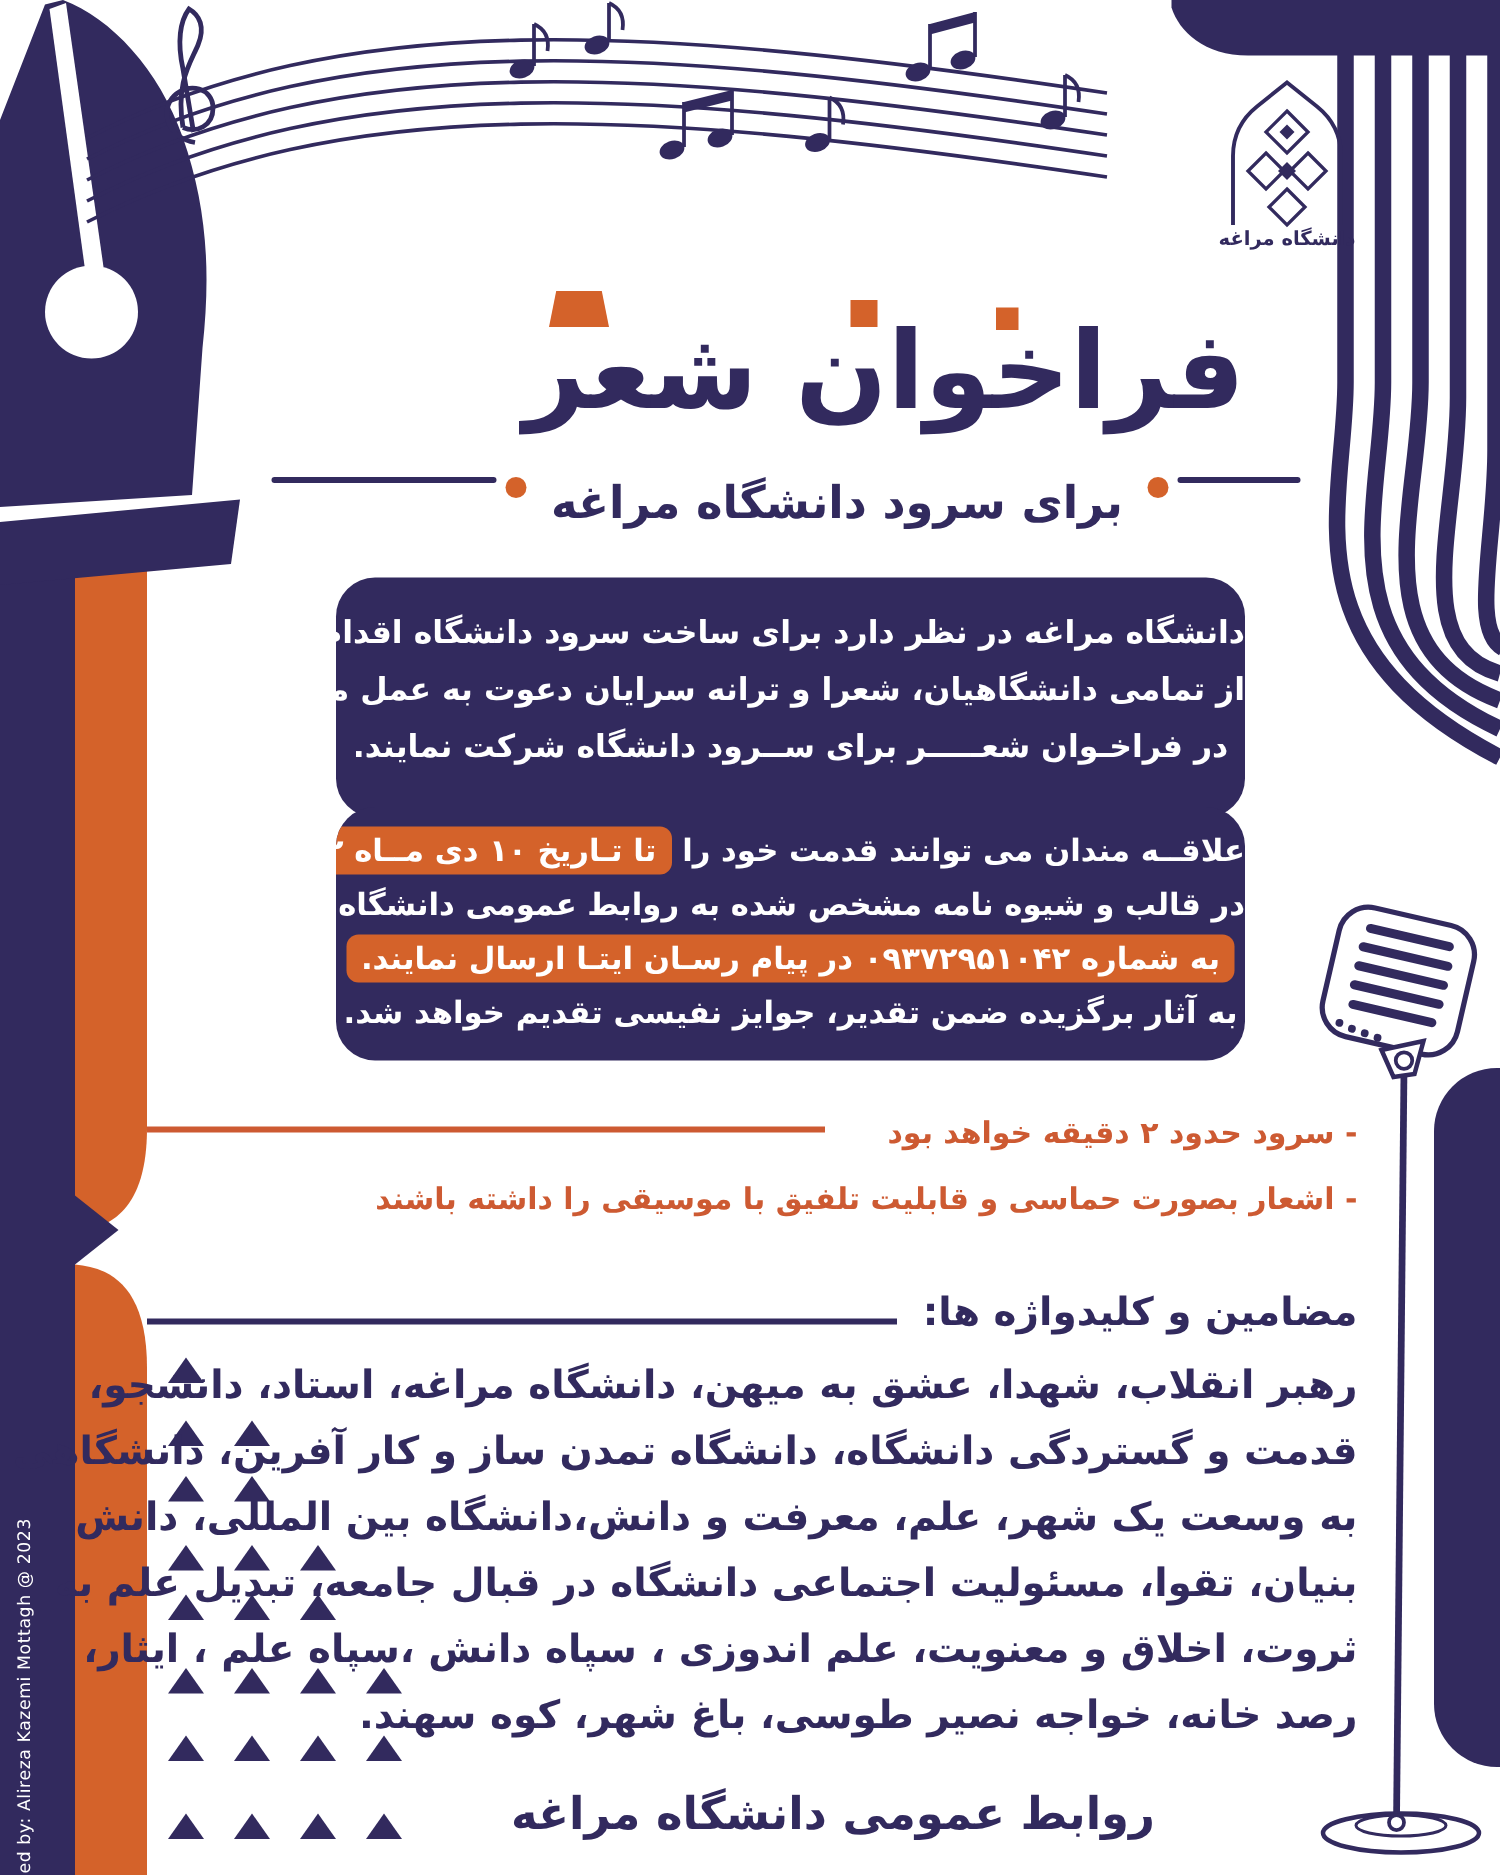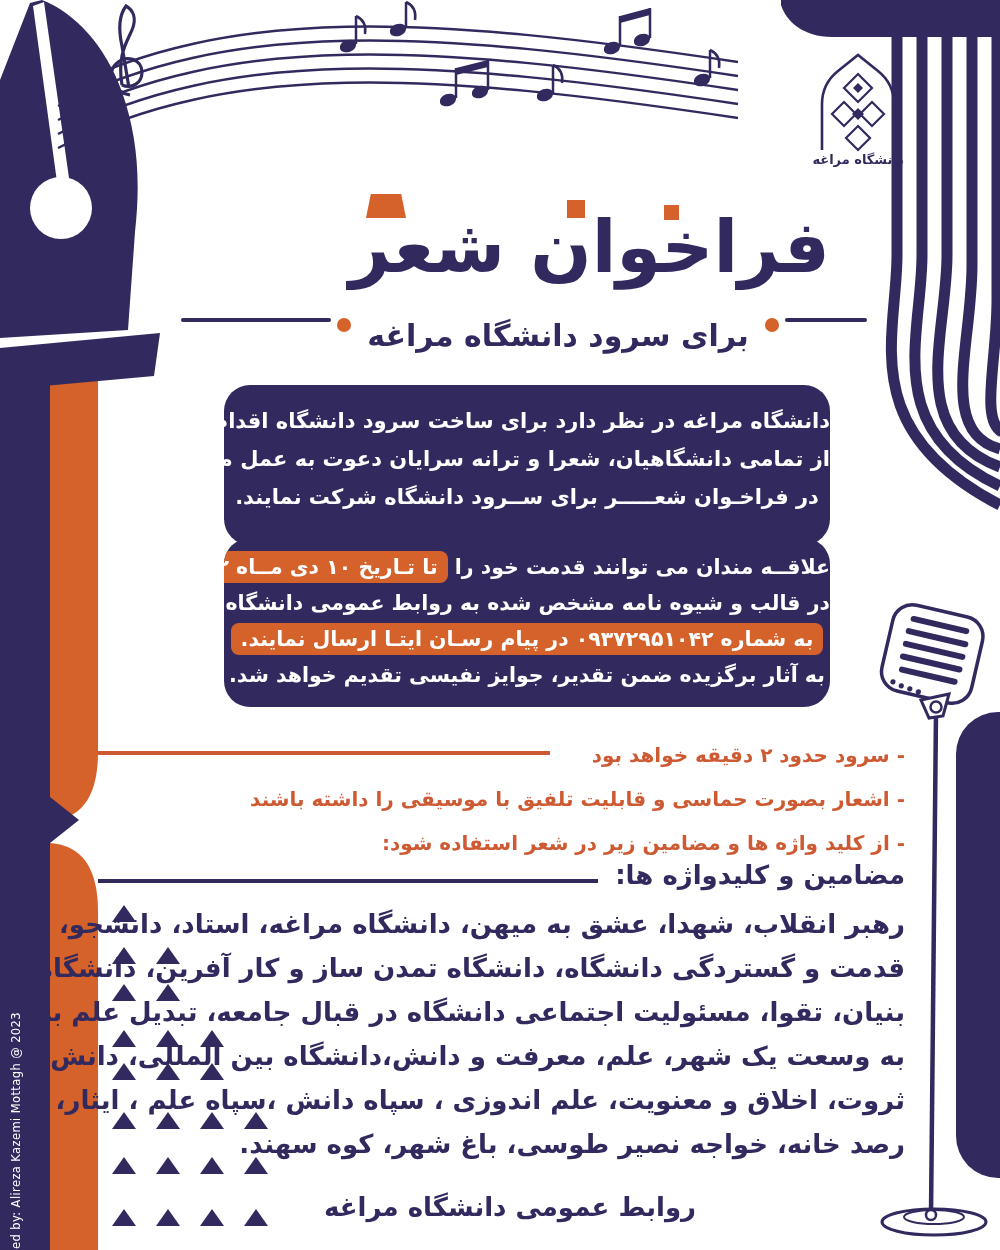--- a/index.html
+++ b/index.html
@@ -37,22 +37,22 @@
   .bullet-list .bullet{line-height:44px;white-space:nowrap;}
   .bullet-rule{position:absolute;left:98px;top:751px;width:452px;height:4px;background:#cd5a32;}
 
   .kw-heading{position:absolute;top:860px;right:95px;direction:rtl;color:#322a5e;
               font-size:26px;font-weight:bold;white-space:nowrap;}
   .kw-rule{position:absolute;left:98px;top:879px;width:500px;height:4px;background:#322a5e;}
   .kw-body{position:absolute;top:902px;right:95px;width:715px;direction:rtl;color:#322a5e;
            font-size:26px;font-weight:bold;text-align:right;}
   .kw-body .kline{line-height:44px;white-space:nowrap;}
 
-  .footer-text{position:absolute;top:1192px;left:250px;width:520px;text-align:center;
-               direction:rtl;color:#322a5e;font-size:26px;font-weight:bold;white-space:nowrap;}
+  .footer-text{position:absolute;top:1192px;left:250px;width:520px;
+               direction:rtl;color:#322a5e;font-size:30px;font-weight:bold;white-space:nowrap;}
 
   .logo-caption{position:absolute;top:152px;left:798px;width:120px;text-align:center;
                 direction:rtl;color:#322a5e;font-size:13px;font-weight:bold;}
 
   .credit{position:absolute;left:9px;top:1012px;writing-mode:vertical-rl;transform:rotate(180deg);
           color:#ffffff;font-size:11.5px;letter-spacing:.4px;white-space:nowrap;}
 </style>
 </head>
 <body>
 
@@ -223,30 +223,29 @@
     <div class="bline">
       <span class="hl">به شماره ۰۹۳۷۲۹۵۱۰۴۲ در پیام رسـان ایتـا ارسال نمایند.</span>
     </div>
     <div class="bline">به آثار برگزیده ضمن تقدیر،  جوایز نفیسی تقدیم خواهد شد.</div>
   </div>
 
   <div class="bullet-rule"></div>
   <div class="bullet-list">
     <div class="bullet">- سرود حدود ۲ دقیقه خواهد بود</div>
     <div class="bullet">- اشعار بصورت حماسی و قابلیت تلفیق با موسیقی را داشته باشند</div>
-    <div class="bullet">- از کلید واژه ها و مضامین زیر در شعر استفاده شود:</div>
   </div>
 
   <div class="kw-rule"></div>
   <div class="kw-heading">مضامین و کلیدواژه ها:</div>
   <div class="kw-body">
     <div class="kline">رهبر انقلاب، شهدا، عشق به میهن، دانشگاه مراغه، استاد، دانشجو،</div>
     <div class="kline">قدمت و گستردگی دانشگاه، دانشگاه تمدن ساز و کار آفرین، دانشگاهی</div>
+    <div class="kline">به وسعت یک شهر، علم، معرفت و دانش،دانشگاه بین المللی، دانش</div>
     <div class="kline">بنیان، تقوا، مسئولیت اجتماعی دانشگاه در قبال جامعه، تبدیل علم به</div>
-    <div class="kline">به وسعت یک شهر، علم، معرفت و دانش،دانشگاه بین المللی، دانش</div>
     <div class="kline">ثروت، اخلاق و معنویت، علم اندوزی ، سپاه دانش ،سپاه علم ، ایثار،</div>
     <div class="kline">رصد خانه، خواجه نصیر طوسی، باغ شهر، کوه سهند.</div>
   </div>
 
   <div class="footer-text">روابط عمومی دانشگاه مراغه</div>
 
   <div class="credit">Designed by: Alireza Kazemi Mottagh @ 2023</div>
 </div>
 
 </body></html>

